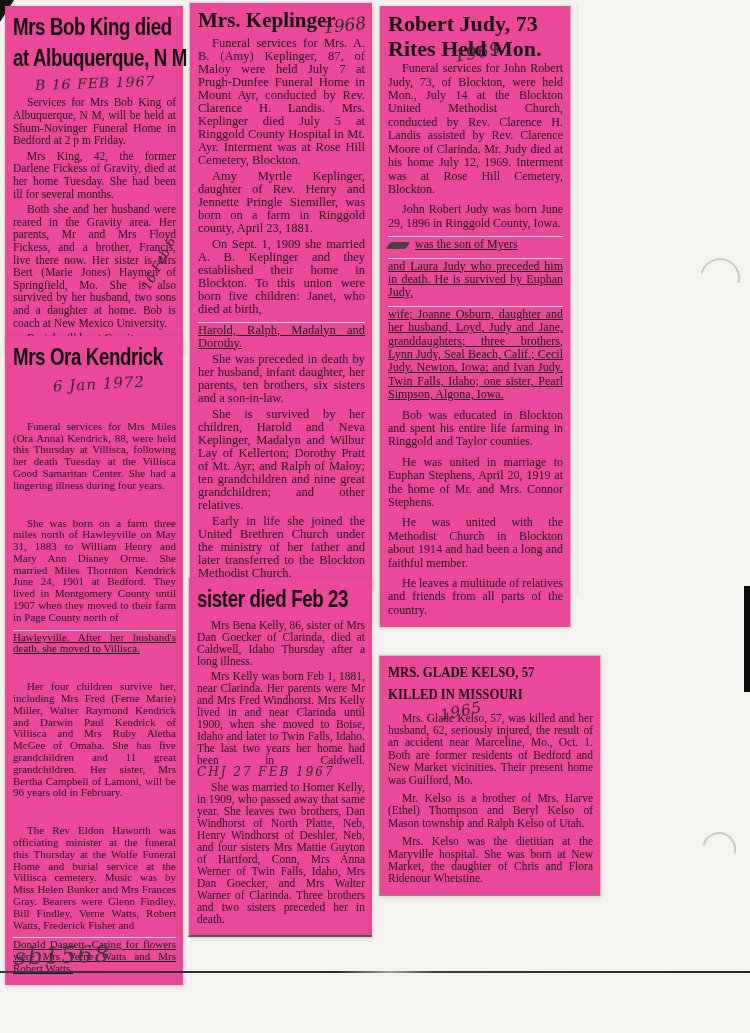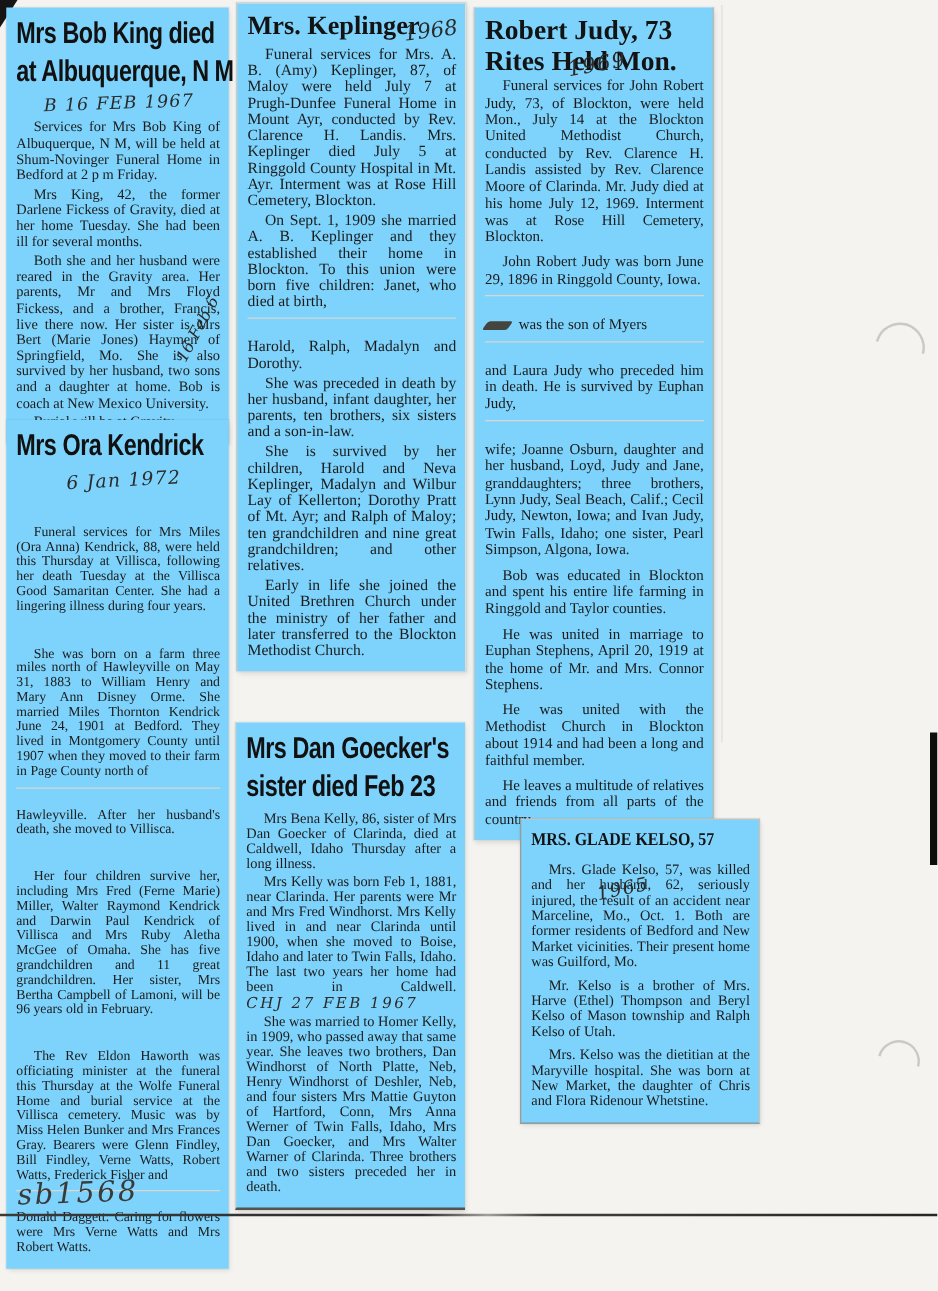--- a/index.html
+++ b/index.html
@@ -1,46 +1,46 @@
 <!DOCTYPE html>
 <html><head>
 <meta charset="utf-8">
 <style>
   html,body{margin:0;padding:0;}
   .page{position:relative;width:750px;height:1033px;background:#f4f3f0;overflow:hidden;
         font-family:"Liberation Serif","DejaVu Serif",serif;color:#1b1b1b;}
-  .clip{position:absolute;background:#7dd3fc;padding:6px 7px 10px 8px;box-sizing:border-box;
+  .clip{position:absolute;background:#ec4899;padding:6px 7px 10px 8px;box-sizing:border-box;
         box-shadow:1px 2px 4px rgba(0,0,0,0.10),0 0 0 1px rgba(0,0,0,0.03);}
   
   .head-sans{font-family:"Liberation Sans","DejaVu Sans",sans-serif;font-weight:700;
              font-size:24px;line-height:1.28;white-space:nowrap;color:#111;}
   .head-sans .cond{display:inline-block;transform:scaleX(0.78);transform-origin:0 60%;letter-spacing:-0.5px;}
   .head-serif{font-weight:700;font-size:22px;line-height:1.12;color:#131313;}
   .head-serif-sm{font-weight:700;font-size:14.5px;line-height:1.5;white-space:nowrap;color:#131313;}
   .head-serif-sm .cond2{display:inline-block;transform:scaleX(0.88);transform-origin:0 50%;}
   
   .clip p{margin:3px 0 0;text-align:justify;text-indent:14px;}
   .clip p:first-of-type{margin-top:4px;}
-  .cont{text-indent:0 !important;border-top:1px solid #d8d7d1;padding-top:16px;margin-top:6px !important;}
+  .cont{text-indent:0 !important;border-top:1px solid #d8d7d1;padding-top:1px;margin-top:6px !important;text-decoration:underline;}
   #king p{font-size:11.5px;line-height:12.6px;}
   #kendrick p{font-size:11px;line-height:11.8px;margin-top:26px;}
   #keplinger p{font-size:12.5px;line-height:13px;}
   #goecker p{font-size:11.5px;line-height:12px;}
   #judy p{font-size:12px;line-height:13.4px;margin-top:7px;}
   #judy p:first-of-type{margin-top:1px;}
   #kelso p{font-size:11.5px;line-height:12.4px;margin-top:6px;}
   .smudge::before{content:"";display:inline-block;width:20px;height:7px;background:#454540;
                   border-radius:2px;margin-right:7px;transform:skewX(-35deg);vertical-align:middle;}
   
   #king{left:5px;top:6px;width:178px;}
   #kendrick{left:5px;top:336px;width:178px;}
   #keplinger{left:189px;top:2px;width:184px;border-left:1px solid #cdcdc7;border-top:1px solid #d8d8d2;border-right:1px solid #ddddd7;}
   #goecker{left:188px;top:578px;width:184px;border-left:1px solid #d2d2cc;border-bottom:2px solid #53534f;}
   #judy{left:379px;top:6px;width:192px;border-left:1px solid #c9c9c3;border-right:1px solid #b9b9b3;}
-  #kelso{left:379px;top:655px;width:192px;border:1px solid #c4c4be;border-left-color:#9c9c96;border-bottom-color:#8e8e88;margin-left:37px;}
+  #kelso{left:379px;top:655px;width:222px;border:1px solid #c4c4be;border-left-color:#9c9c96;border-bottom-color:#8e8e88;}
   
   .hw{font-family:"DejaVu Serif",serif;font-style:italic;color:#2b2b2b;}
   .note-king{display:inline-block;margin:2px 0 0 22px;font-size:14px;letter-spacing:1px;transform:rotate(-2deg);}
   .note-kendrick{display:inline-block;margin:2px 0 2px 40px;font-size:15px;letter-spacing:1px;transform:rotate(-3deg);}
   .note-keplinger{position:absolute;top:12px;right:6px;font-size:17px;transform:rotate(-7deg);}
   .note-judy{position:absolute;top:36px;left:74px;font-size:17px;letter-spacing:1px;transform:rotate(-10deg);}
   .note-kelso{position:absolute;top:46px;left:60px;font-size:15px;letter-spacing:1px;transform:rotate(-12deg);}
   .margin-note-king{position:absolute;right:-4px;top:250px;font-size:13px;transform:rotate(-62deg);transform-origin:center;}
   .inline-note{font-style:italic;font-size:12px;letter-spacing:2px;white-space:nowrap;}
   .catalog{position:absolute;left:14px;top:942px;font-size:23px;letter-spacing:2px;transform:rotate(-2deg);color:#3a3a3a;}
@@ -82,29 +82,29 @@
     <p class="cont">Hawleyville. After her husband's death, she moved to Villisca.</p>
     <p>Her four children survive her, including Mrs Fred (Ferne Marie) Miller, Walter Raymond Kendrick and Darwin Paul Kendrick of Villisca and Mrs Ruby Aletha McGee of Omaha. She has five grandchildren and 11 great grandchildren. Her sister, Mrs Bertha Campbell of Lamoni, will be 96 years old in February.</p>
     <p>The Rev Eldon Haworth was officiating minister at the funeral this Thursday at the Wolfe Funeral Home and burial service at the Villisca cemetery. Music was by Miss Helen Bunker and Mrs Frances Gray. Bearers were Glenn Findley, Bill Findley, Verne Watts, Robert Watts, Frederick Fisher and</p>
     <p class="cont">Donald Daggett. Caring for flowers were Mrs Verne Watts and Mrs Robert Watts.</p>
   </div>
 
   <div class="clip" id="keplinger">
     <div class="head-serif" style="font-size:21px;"><span>Mrs. Keplinger</span></div>
     <div class="hw note-keplinger">1968</div>
     <p>Funeral services for Mrs. A. B. (Amy) Keplinger, 87, of Maloy were held July 7 at Prugh-Dunfee Funeral Home in Mount Ayr, conducted by Rev. Clarence H. Landis. Mrs. Keplinger died July 5 at Ringgold County Hospital in Mt. Ayr. Interment was at Rose Hill Cemetery, Blockton.</p>
+    <p>Amy Myrtle Keplinger, daughter of Rev. Henry and Jennette Pringle Siemiller, was born on a farm in Ringgold county, April 23, 1881.</p>
     <p>On Sept. 1, 1909 she married A. B. Keplinger and they established their home in Blockton. To this union were born five children: Janet, who died at birth,</p>
     <p class="cont">Harold, Ralph, Madalyn and Dorothy.</p>
     <p>She was preceded in death by her husband, infant daughter, her parents, ten brothers, six sisters and a son-in-law.</p>
     <p>She is survived by her children, Harold and Neva Keplinger, Madalyn and Wilbur Lay of Kellerton; Dorothy Pratt of Mt. Ayr; and Ralph of Maloy; ten grandchildren and nine great grandchildren; and other relatives.</p>
     <p>Early in life she joined the United Brethren Church under the ministry of her father and later transferred to the Blockton Methodist Church.</p>
   </div>
 
   <div class="clip" id="goecker">
-    <div class="head-sans"><span class="cond">Mrs Dan Goecker's</span></div>
     <div class="head-sans"><span class="cond">sister died Feb 23</span></div>
     <p>Mrs Bena Kelly, 86, sister of Mrs Dan Goecker of Clarinda, died at Caldwell, Idaho Thursday after a long illness.</p>
     <p><span>Mrs Kelly was born Feb 1, 1881, near Clarinda. Her parents were Mr and Mrs Fred Windhorst. Mrs Kelly lived in and near Clarinda until 1900, when she moved to Boise, Idaho and later to Twin Falls, Idaho. The last two years her home had been in Caldwell.</span> <span class="hw inline-note">CHJ 27 FEB 1967</span></p>
     <p>She was married to Homer Kelly, in 1909, who passed away that same year. She leaves two brothers, Dan Windhorst of North Platte, Neb, Henry Windhorst of Deshler, Neb, and four sisters Mrs Mattie Guyton of Hartford, Conn, Mrs Anna Werner of Twin Falls, Idaho, Mrs Dan Goecker, and Mrs Walter Warner of Clarinda. Three brothers and two sisters preceded her in death.</p>
   </div>
 
   <div class="clip" id="judy">
     <div class="head-serif"><span>Robert Judy, 73</span></div>
     <div class="head-serif"><span>Rites Held Mon.</span></div>
     <div class="hw note-judy">1969</div>
@@ -114,20 +114,21 @@
     <p class="cont">and Laura Judy who preceded him in death. He is survived by Euphan Judy,</p>
     <p class="cont">wife; Joanne Osburn, daughter and her husband, Loyd, Judy and Jane, granddaughters; three brothers, Lynn Judy, Seal Beach, Calif.; Cecil Judy, Newton, Iowa; and Ivan Judy, Twin Falls, Idaho; one sister, Pearl Simpson, Algona, Iowa.</p>
     <p>Bob was educated in Blockton and spent his entire life farming in Ringgold and Taylor counties.</p>
     <p>He was united in marriage to Euphan Stephens, April 20, 1919 at the home of Mr. and Mrs. Connor Stephens.</p>
     <p>He was united with the Methodist Church in Blockton about 1914 and had been a long and faithful member.</p>
     <p>He leaves a multitude of relatives and friends from all parts of the country.</p>
   </div>
 
   <div class="clip" id="kelso">
     <div class="head-serif-sm"><span class="cond2">MRS. GLADE KELSO, 57</span></div>
+    <div class="head-serif-sm"><span class="cond2">KILLED IN MISSOURI</span></div>
     <div class="hw note-kelso">1965</div>
     <p>Mrs. Glade Kelso, 57, was killed and her husband, 62, seriously injured, the result of an accident near Marceline, Mo., Oct. 1. Both are former residents of Bedford and New Market vicinities. Their present home was Guilford, Mo.</p>
     <p>Mr. Kelso is a brother of Mrs. Harve (Ethel) Thompson and Beryl Kelso of Mason township and Ralph Kelso of Utah.</p>
     <p>Mrs. Kelso was the dietitian at the Maryville hospital. She was born at New Market, the daughter of Chris and Flora Ridenour Whetstine.</p>
   </div>
 
   <div class="punch punch-1"></div>
   <div class="punch punch-2"></div>
   <div class="edge-bar"></div>
   <div class="hw catalog">sb1568</div>

